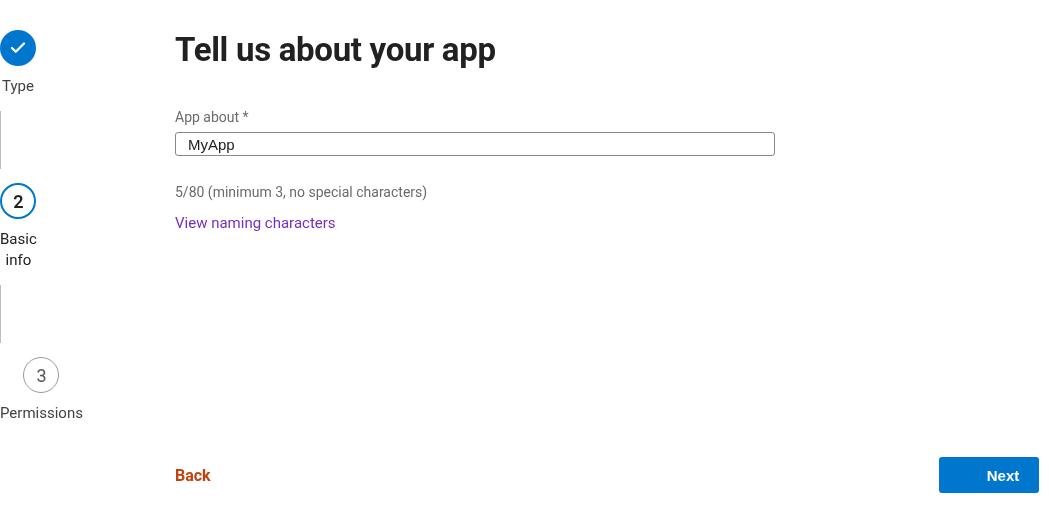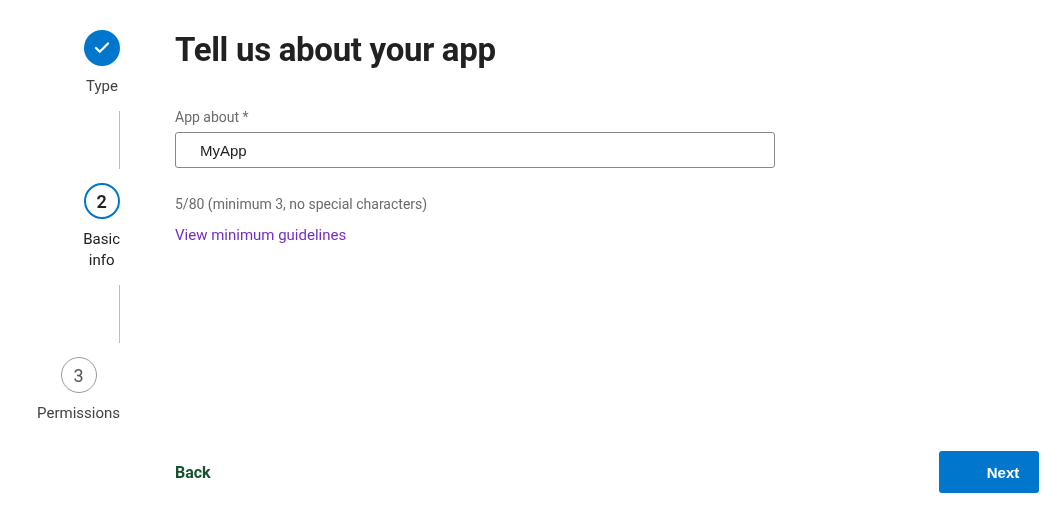--- a/index.html
+++ b/index.html
@@ -13,21 +13,21 @@
     }
     .container {
       display: flex;
       height: 100%;
       padding-top: 30px;
     }
     .stepper {
       width: 120px;
       display: flex;
       flex-direction: column;
-      align-items: flex-end;
+      align-items: flex-start;
       flex-shrink: 0;
     }
     .step {
       display: flex;
       flex-direction: column;
       align-items: center;
     }
     .step-circle {
       width: 36px;
       height: 36px;
@@ -86,24 +86,24 @@
       margin-bottom: 40px;
       letter-spacing: -0.3px;
     }
     .field-label {
       font-size: 14px;
       color: #6b6b6b;
       margin-bottom: 7px;
     }
     .text-input {
       width: 600px;
-      height: 36px;
+      height: 24px;
       border: 1px solid #888;
       border-radius: 3px;
-      padding: 0 24px;
+      padding: 0 12px;
       font-size: 15px;
       color: #212121;
       outline: none;
     }
     .helper-text {
       font-size: 14px;
       color: #6b6b6b;
       margin-top: 28px;
     }
     .guidelines-link {
@@ -118,30 +118,30 @@
       left: 175px;
       right: 12px;
       bottom: 18px;
       display: flex;
       justify-content: space-between;
       align-items: center;
     }
     .back-link {
       font-size: 16px;
       font-weight: 700;
-      color: #14532d;
+      color: #c2410c;
       cursor: pointer;
     }
     .next-button {
       background: #0077cc;
       color: #fff;
       border: none;
       border-radius: 3px;
       width: 100px;
-      height: 42px;
+      height: 36px;
       font-size: 15px;
       font-weight: 600;
       cursor: pointer;
       padding-left: 28px;
     }
   </style>
 </head>
 <body>
 
 <div class="container">
@@ -166,21 +166,21 @@
       <div class="step-label">Permissions</div>
     </div>
   </div>
 
   <div class="main">
     <h1 class="page-title">Tell us about your app</h1>
     <div>
       <div class="field-label">App about *</div>
       <input type="text" class="text-input" value="MyApp" style="">
       <div class="helper-text">5/80 (minimum 3, no special characters)</div>
-      <a class="guidelines-link">View minimum guidelines</a>
+      <a class="guidelines-link">View naming characters</a>
     </div>
   </div>
 </div>
 
 <div class="footer">
   <a class="back-link">Back</a>
   <button class="next-button">Next</button>
 </div>
 
 </body></html>

